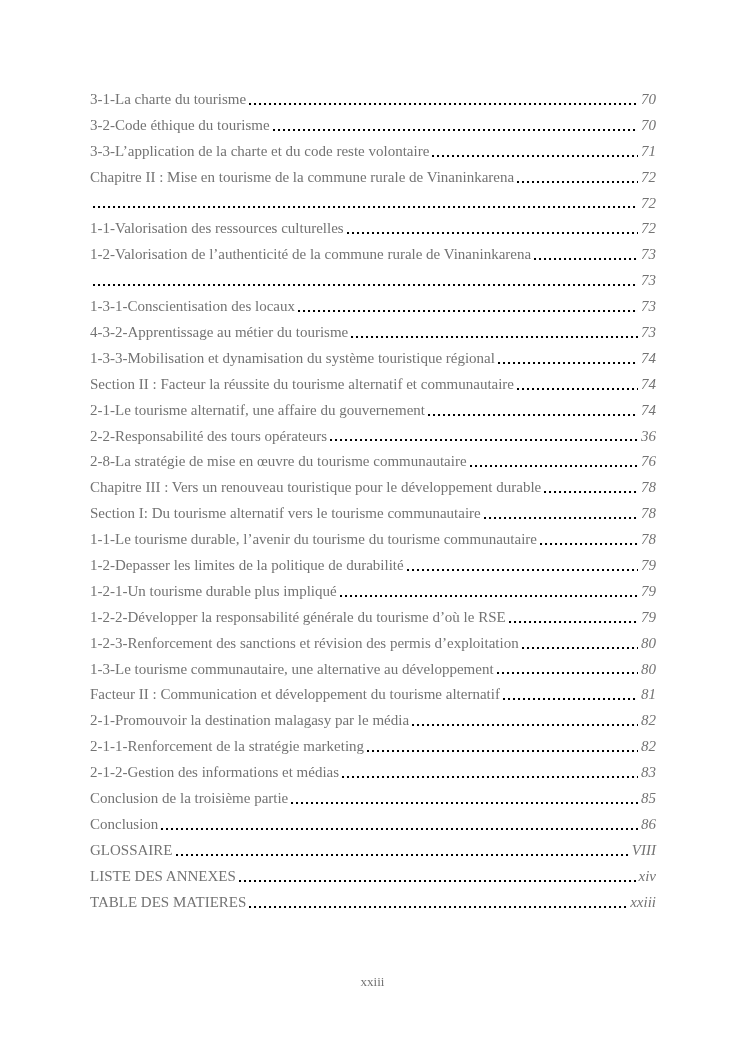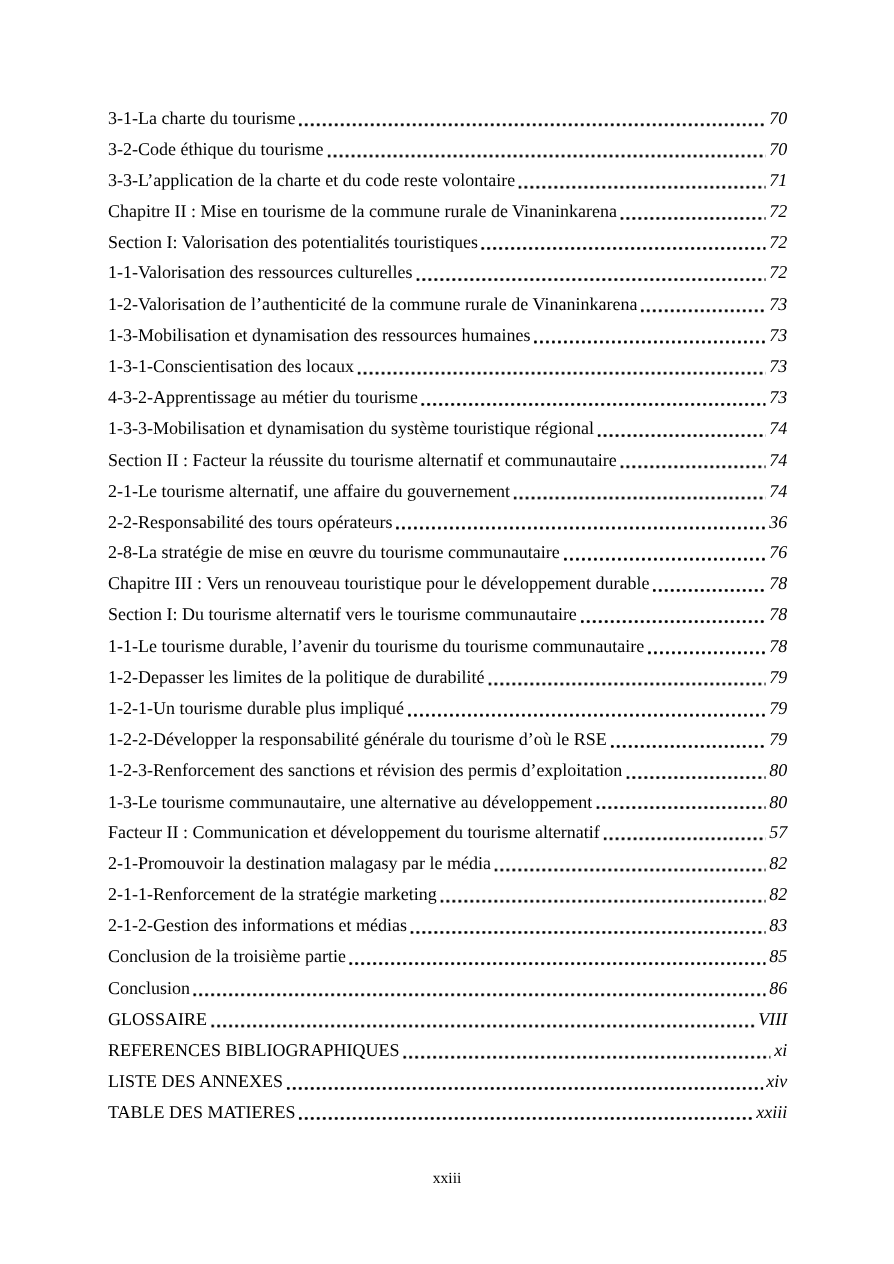--- a/index.html
+++ b/index.html
@@ -6,21 +6,21 @@
     margin: 0;
     padding: 0;
     background: #ffffff;
   }
   .page {
     position: relative;
     width: 745px;
     height: 1053px;
     background: #ffffff;
     font-family: "Liberation Serif", "DejaVu Serif", serif;
-    color: #000000;
+    color: #737373;
     overflow: hidden;
   }
   .toc {
     position: absolute;
     left: 90px;
     top: 87px;
     width: 566px;
   }
   .toc-entry {
     display: flex;
@@ -78,36 +78,34 @@
     <span class="toc-label">3-3-L’application de la charte et du code reste volontaire</span>
     <span class="dot-leader"></span>
     <span class="toc-page">71</span>
   </div>
       <div class="toc-entry">
     <span class="toc-label">Chapitre II : Mise en tourisme de la commune rurale de Vinaninkarena</span>
     <span class="dot-leader"></span>
     <span class="toc-page">72</span>
   </div>
       <div class="toc-entry">
-    <span class="toc-label">Section I: Valorisation des potentialités touristiques</span>
     <span class="dot-leader"></span>
     <span class="toc-page">72</span>
   </div>
       <div class="toc-entry">
     <span class="toc-label">1-1-Valorisation des ressources culturelles</span>
     <span class="dot-leader"></span>
     <span class="toc-page">72</span>
   </div>
       <div class="toc-entry">
     <span class="toc-label">1-2-Valorisation de l’authenticité de la commune rurale de Vinaninkarena</span>
     <span class="dot-leader"></span>
     <span class="toc-page">73</span>
   </div>
       <div class="toc-entry">
-    <span class="toc-label">1-3-Mobilisation et dynamisation des ressources humaines</span>
     <span class="dot-leader"></span>
     <span class="toc-page">73</span>
   </div>
       <div class="toc-entry">
     <span class="toc-label">1-3-1-Conscientisation des locaux</span>
     <span class="dot-leader"></span>
     <span class="toc-page">73</span>
   </div>
       <div class="toc-entry">
     <span class="toc-label">4-3-2-Apprentissage au métier du tourisme</span>
@@ -175,21 +173,21 @@
     <span class="toc-page">80</span>
   </div>
       <div class="toc-entry">
     <span class="toc-label">1-3-Le tourisme communautaire, une alternative au développement</span>
     <span class="dot-leader"></span>
     <span class="toc-page">80</span>
   </div>
       <div class="toc-entry">
     <span class="toc-label">Facteur II : Communication et développement du tourisme alternatif</span>
     <span class="dot-leader"></span>
-    <span class="toc-page">57</span>
+    <span class="toc-page">81</span>
   </div>
       <div class="toc-entry">
     <span class="toc-label">2-1-Promouvoir  la destination malagasy par le média</span>
     <span class="dot-leader"></span>
     <span class="toc-page">82</span>
   </div>
       <div class="toc-entry">
     <span class="toc-label">2-1-1-Renforcement de la stratégie marketing</span>
     <span class="dot-leader"></span>
     <span class="toc-page">82</span>
@@ -208,25 +206,20 @@
     <span class="toc-label">Conclusion</span>
     <span class="dot-leader"></span>
     <span class="toc-page">86</span>
   </div>
       <div class="toc-entry">
     <span class="toc-label">GLOSSAIRE</span>
     <span class="dot-leader"></span>
     <span class="toc-page">VIII</span>
   </div>
       <div class="toc-entry">
-    <span class="toc-label">REFERENCES BIBLIOGRAPHIQUES</span>
-    <span class="dot-leader"></span>
-    <span class="toc-page">xi</span>
-  </div>
-      <div class="toc-entry">
     <span class="toc-label">LISTE DES ANNEXES</span>
     <span class="dot-leader"></span>
     <span class="toc-page">xiv</span>
   </div>
       <div class="toc-entry">
     <span class="toc-label">TABLE DES MATIERES</span>
     <span class="dot-leader"></span>
     <span class="toc-page">xxiii</span>
   </div>
     </div>

